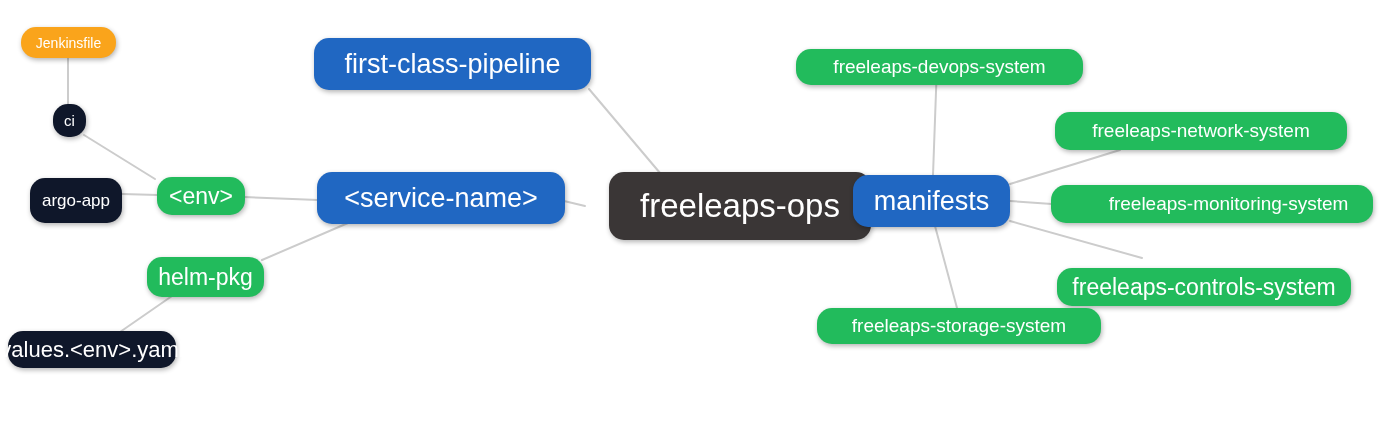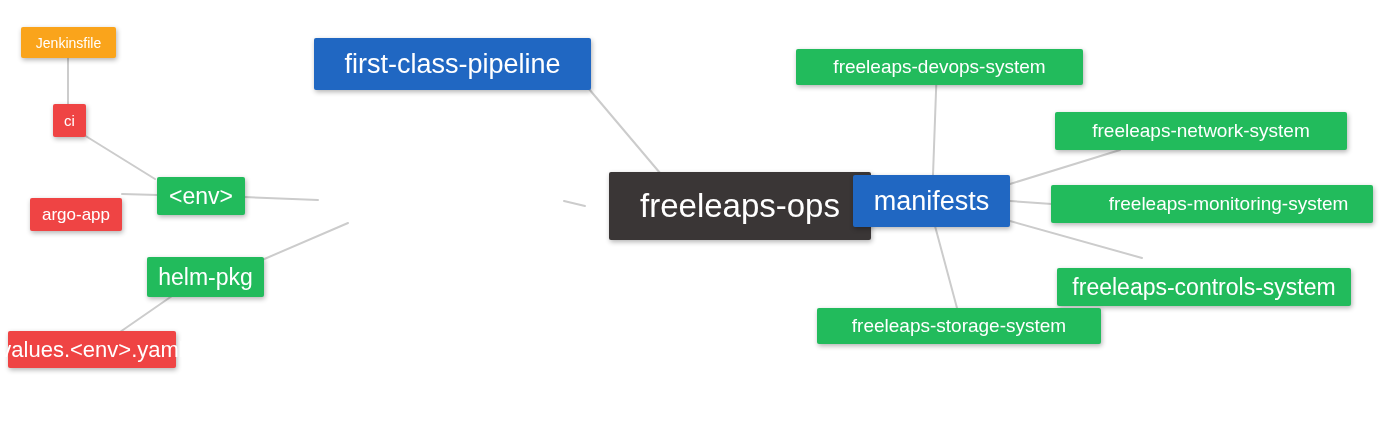--- a/index.html
+++ b/index.html
@@ -26,31 +26,31 @@
     stroke: #CCCCCC;
     stroke-width: 2;
     stroke-linecap: round;
   }
   .node {
     position: absolute;
     display: flex;
     align-items: center;
     justify-content: center;
     color: #FFFFFF;
-    border-radius: 2px;
+    border-radius: 15px;
     box-shadow: 1px 2px 5px rgba(0,0,0,0.30);
     white-space: nowrap;
     cursor: default;
     box-sizing: border-box;
     user-select: none;
   }
   .c-dark   { background: #3A3636; margin-left: 25px; }
   .c-blue   { background: #2067C2; }
   .c-green  { background: #22BB5C; }
-  .c-red    { background: #ef4444; text-align: center; }
+  .c-red    { background: #0f172a; text-align: center; }
   .c-orange { background: #FAA41B; }
 </style>
 </head>
 <body>
 
 <div class="canvas">
 
   <svg class="edges" viewBox="0 0 1390 421" xmlns="http://www.w3.org/2000/svg">
     <line x1="68" y1="57" x2="68" y2="105"></line>
     <line x1="84" y1="135" x2="155" y2="179"></line>
@@ -65,26 +65,27 @@
     <line x1="1010" y1="184" x2="1120" y2="150"></line>
     <line x1="1010" y1="201" x2="1052" y2="204"></line>
     <line x1="1010" y1="221" x2="1142" y2="258"></line>
     <line x1="935" y1="226" x2="957" y2="308"></line>
   </svg>
 
   <div class="node c-orange" style="left:21px; top:27px; width:95px; height:31px; font-size:14px;">Jenkinsfile</div>
 
   <div class="node c-red" style="left:53px; top:104px; width:33px; height:33px; font-size:15px;">ci</div>
 
-  <div class="node c-red" style="left:30px; top:178px; width:92px; height:33px; font-size:17px;margin-top:20px;">argo-app</div>
+  <div class="node c-red" style="left:30px; top:178px; width:92px; height:45px; font-size:17px;">argo-app</div>
 
   <div class="node c-green" style="left:157px; top:177px; width:88px; height:38px; font-size:23px;">&lt;env&gt;</div>
 
   <div class="node c-blue" style="left:314px; top:38px; width:277px; height:52px; font-size:27px;">first-class-pipeline</div>
 
+  <div class="node c-blue" style="left:317px; top:172px; width:248px; height:52px; font-size:27px;">&lt;service-name&gt;</div>
 
   <div class="node c-dark" style="left:584px; top:172px; width:262px; height:68px; font-size:33px;">freeleaps-ops</div>
 
   <div class="node c-green" style="left:147px; top:257px; width:117px; height:40px; font-size:23px;">helm-pkg</div>
 
   <div class="node c-red" style="left:8px; top:331px; width:168px; height:37px; font-size:22px;">values.&lt;env&gt;.yaml</div>
 
   <div class="node c-blue" style="left:853px; top:175px; width:157px; height:52px; font-size:27px;">manifests</div>
 
   <div class="node c-green" style="left:796px; top:29px; width:287px; height:36px; font-size:19px;margin-top:20px;">freeleaps-devops-system</div>

